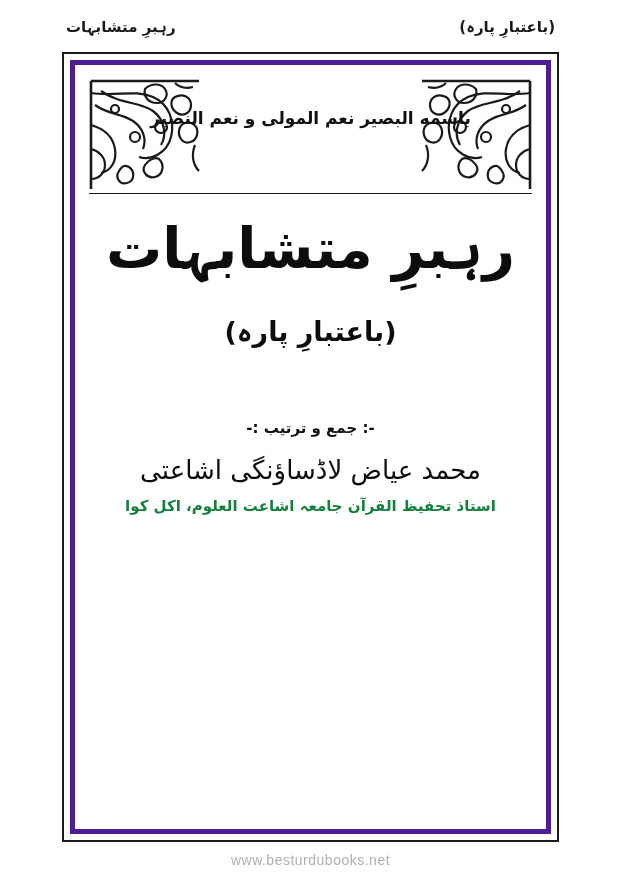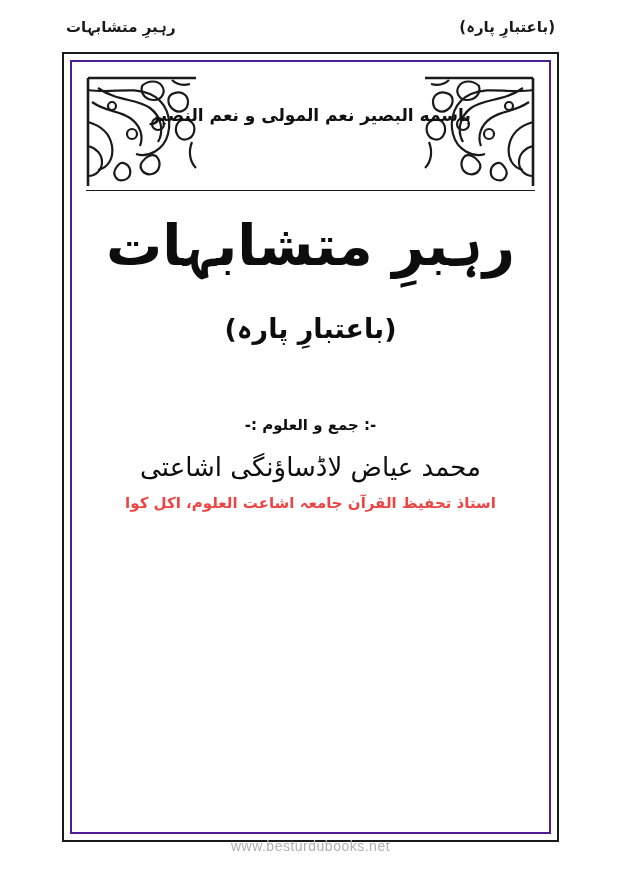--- a/index.html
+++ b/index.html
@@ -49,21 +49,21 @@
     box-sizing: border-box;
     border: 2px solid #1a1a1a;
     background: #ffffff;
   }
   .page-frame-inner {
     position: absolute;
     top: 6px;
     left: 6px;
     right: 6px;
     bottom: 6px;
-    border: 2px solid #4c1d95;
+    border: 5px solid #4c1d95;
     box-sizing: border-box;
   }
 
   
   .ornament {
     position: absolute;
     width: 120px;
     height: 120px;
     pointer-events: none;
   }
@@ -138,29 +138,29 @@
     font-weight: 400;
     color: #0d0d0d;
     direction: rtl;
   }
 
   .affiliation {
     margin-top: 12px;
     font-family: "DejaVu Sans", "Liberation Serif", serif;
     font-size: 15px;
     font-weight: 600;
-    color: #ef4444;
+    color: #15803d;
     direction: rtl;
   }
 
   
   .footer-watermark {
     position: absolute;
     left: 0;
-    bottom: 24px;
+    bottom: 10px;
     width: 621px;
     text-align: center;
     font-family: "Liberation Sans", sans-serif;
     font-size: 14px;
     letter-spacing: 0.5px;
     color: #b0b0b0;
     direction: ltr;
   }
 </style>
 </head>
@@ -221,21 +221,21 @@
         </g>
       </svg>
     </div>
 
     <div class="top-rule"></div>
 
     <div class="content">
       <div class="bismillah">باسمه البصير نعم المولى و نعم النصير</div>
       <div class="main-title">رہبرِ متشابہات</div>
       <div class="subtitle">(باعتبارِ پارہ)</div>
-      <div class="compiled-label">-:  جمع و العلوم  :-</div>
+      <div class="compiled-label">-:  جمع و ترتیب  :-</div>
       <div class="author">محمد عیاض لاڈساؤنگی اشاعتی</div>
       <div class="affiliation">استاذ تحفیظ القرآن جامعہ اشاعت العلوم، اکل کوا</div>
     </div>
 
   </div>
 </div>
 
 <div class="footer-watermark">www.besturdubooks.net</div>
 
 </body></html>

